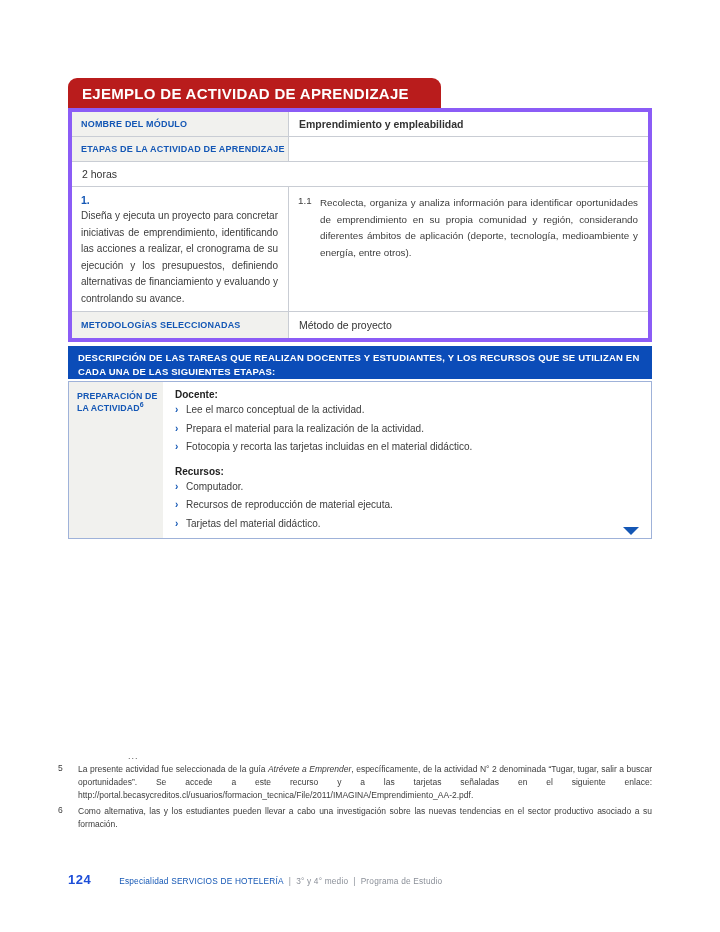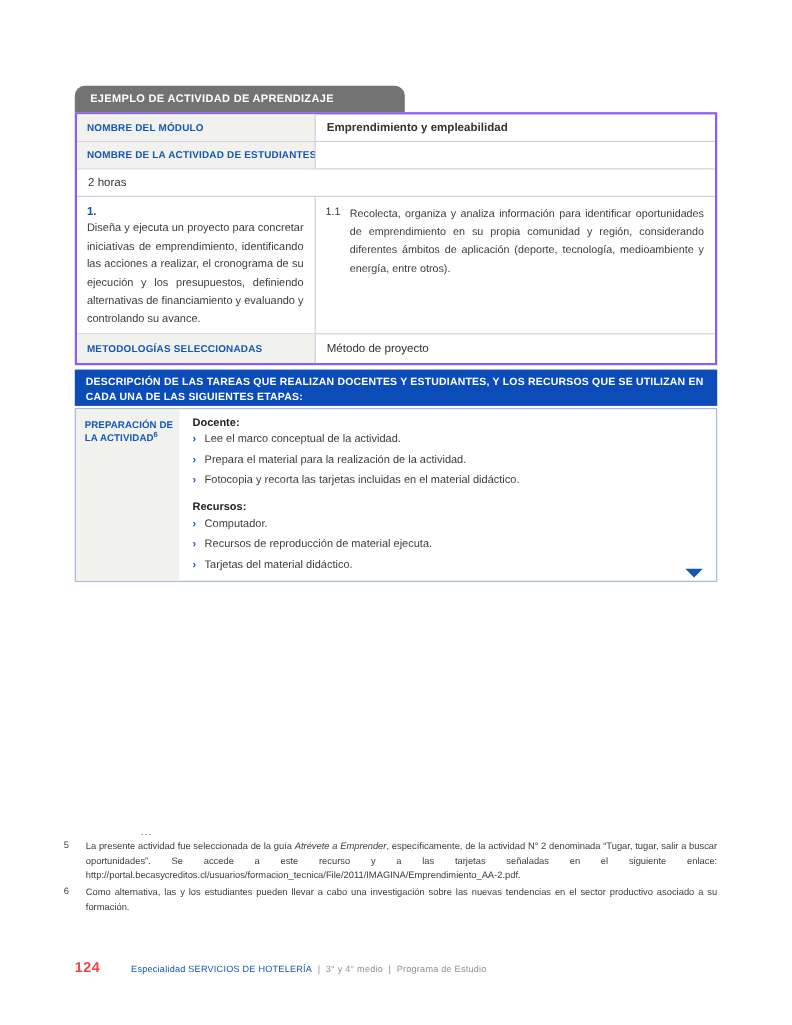--- a/index.html
+++ b/index.html
@@ -9,33 +9,33 @@
     background:#ffffff;
     color:#3c3c3c;
     position:relative;
     overflow:hidden;
   }
   .doc { position:absolute; left:68px; top:78px; width:584px; }
 
   
   .title-tab {
     display:inline-block;
-    background:#737373;
+    background:#b91c1c;
     color:#fff;
     font-weight:bold;
-    font-size:10px;
+    font-size:15px;
     letter-spacing:.3px;
-    padding:7px 11px 6px 14px;
+    padding:7px 32px 6px 14px;
     border-radius:9px 9px 0 0;
     min-width:300px;
   }
 
   
   .main-table {
-    border:2px solid #8b5cf6;
+    border:4px solid #8b5cf6;
     background:#fff;
   }
   .info-row { display:flex; height:25px; border-bottom:1px solid #c9cdd4; }
   .cell-label {
     width:217px; flex:0 0 217px;
     background:#f1f1ee;
     border-right:1px solid #c9cdd4;
     color:#1457b5;
     font-size:9px; font-weight:bold; letter-spacing:.2px;
     display:flex; align-items:center;
@@ -119,42 +119,42 @@
   
   .footnotes { position:absolute; left:58px; top:752px; width:594px; }
   .fn-ellipsis { margin-left:70px; font-size:9px; color:#555; letter-spacing:1px; line-height:8px; }
   .fn-item { display:flex; margin-top:3px; }
   .fn-num { flex:0 0 20px; font-size:8.5px; color:#3c3c3c; padding-top:0; }
   .fn-text { flex:1; font-size:8.5px; line-height:13px; text-align:justify; color:#3c3c3c; }
   .fn-text .it { font-style:italic; }
 
   
   .footer { position:absolute; left:68px; top:872px; width:584px; display:flex; align-items:baseline; }
-  .page-num { color:#ef4444; font-weight:bold; font-size:13px; letter-spacing:.5px; }
+  .page-num { color:#1d4ed8; font-weight:bold; font-size:13px; letter-spacing:.5px; }
   .footer-meta { margin-left:28px; font-size:8.3px; letter-spacing:.2px; }
   .footer-meta .blue { color:#1457b5; }
   .footer-meta .gray { color:#8a8f98; }
   .footer-meta .sep { color:#8a8f98; padding:0 5px; }
 </style>
 </head>
 <body>
 
 <div class="doc">
 
   <div class="title-tab">EJEMPLO DE ACTIVIDAD DE APRENDIZAJE</div>
 
   <div class="main-table">
 
     <div class="info-row">
       <div class="cell-label">NOMBRE DEL MÓDULO</div>
       <div class="cell-value bold">Emprendimiento y empleabilidad</div>
     </div>
 
     <div class="info-row">
-      <div class="cell-label">NOMBRE DE LA ACTIVIDAD DE ESTUDIANTES</div>
+      <div class="cell-label">ETAPAS DE LA ACTIVIDAD DE APRENDIZAJE</div>
     </div>
 
     <div class="info-row">
       <div class="cell-value">2 horas</div>
     </div>
 
 
     <div class="content-row">
       <div class="content-left">
         <div class="num">1.</div>

